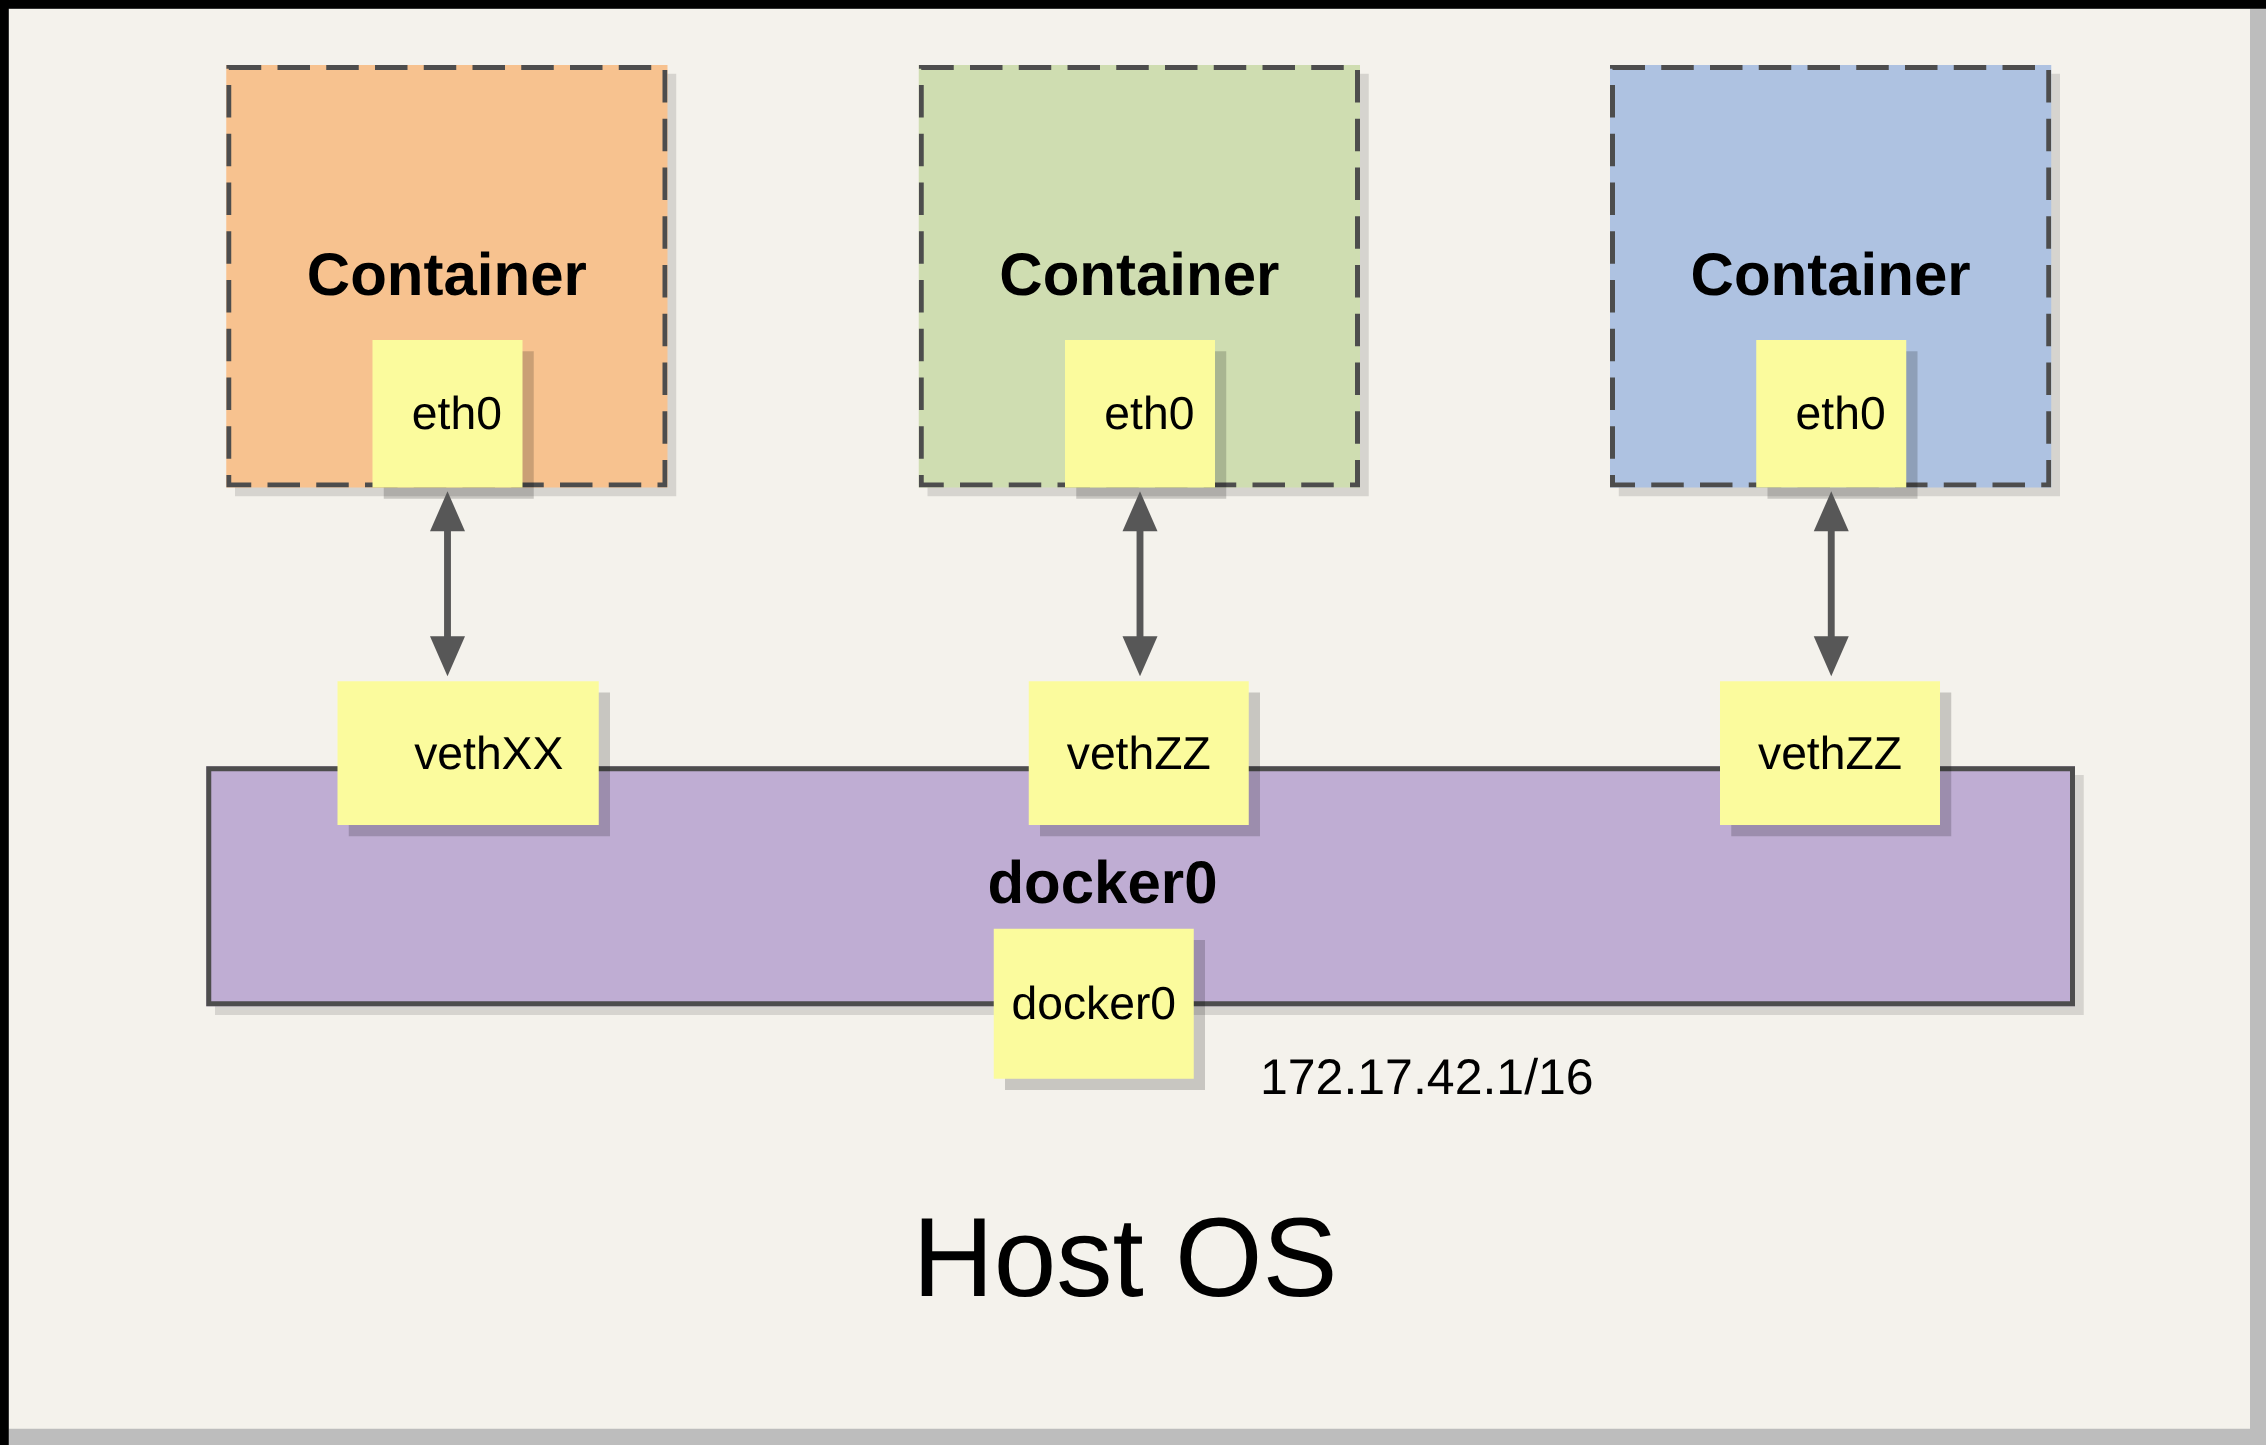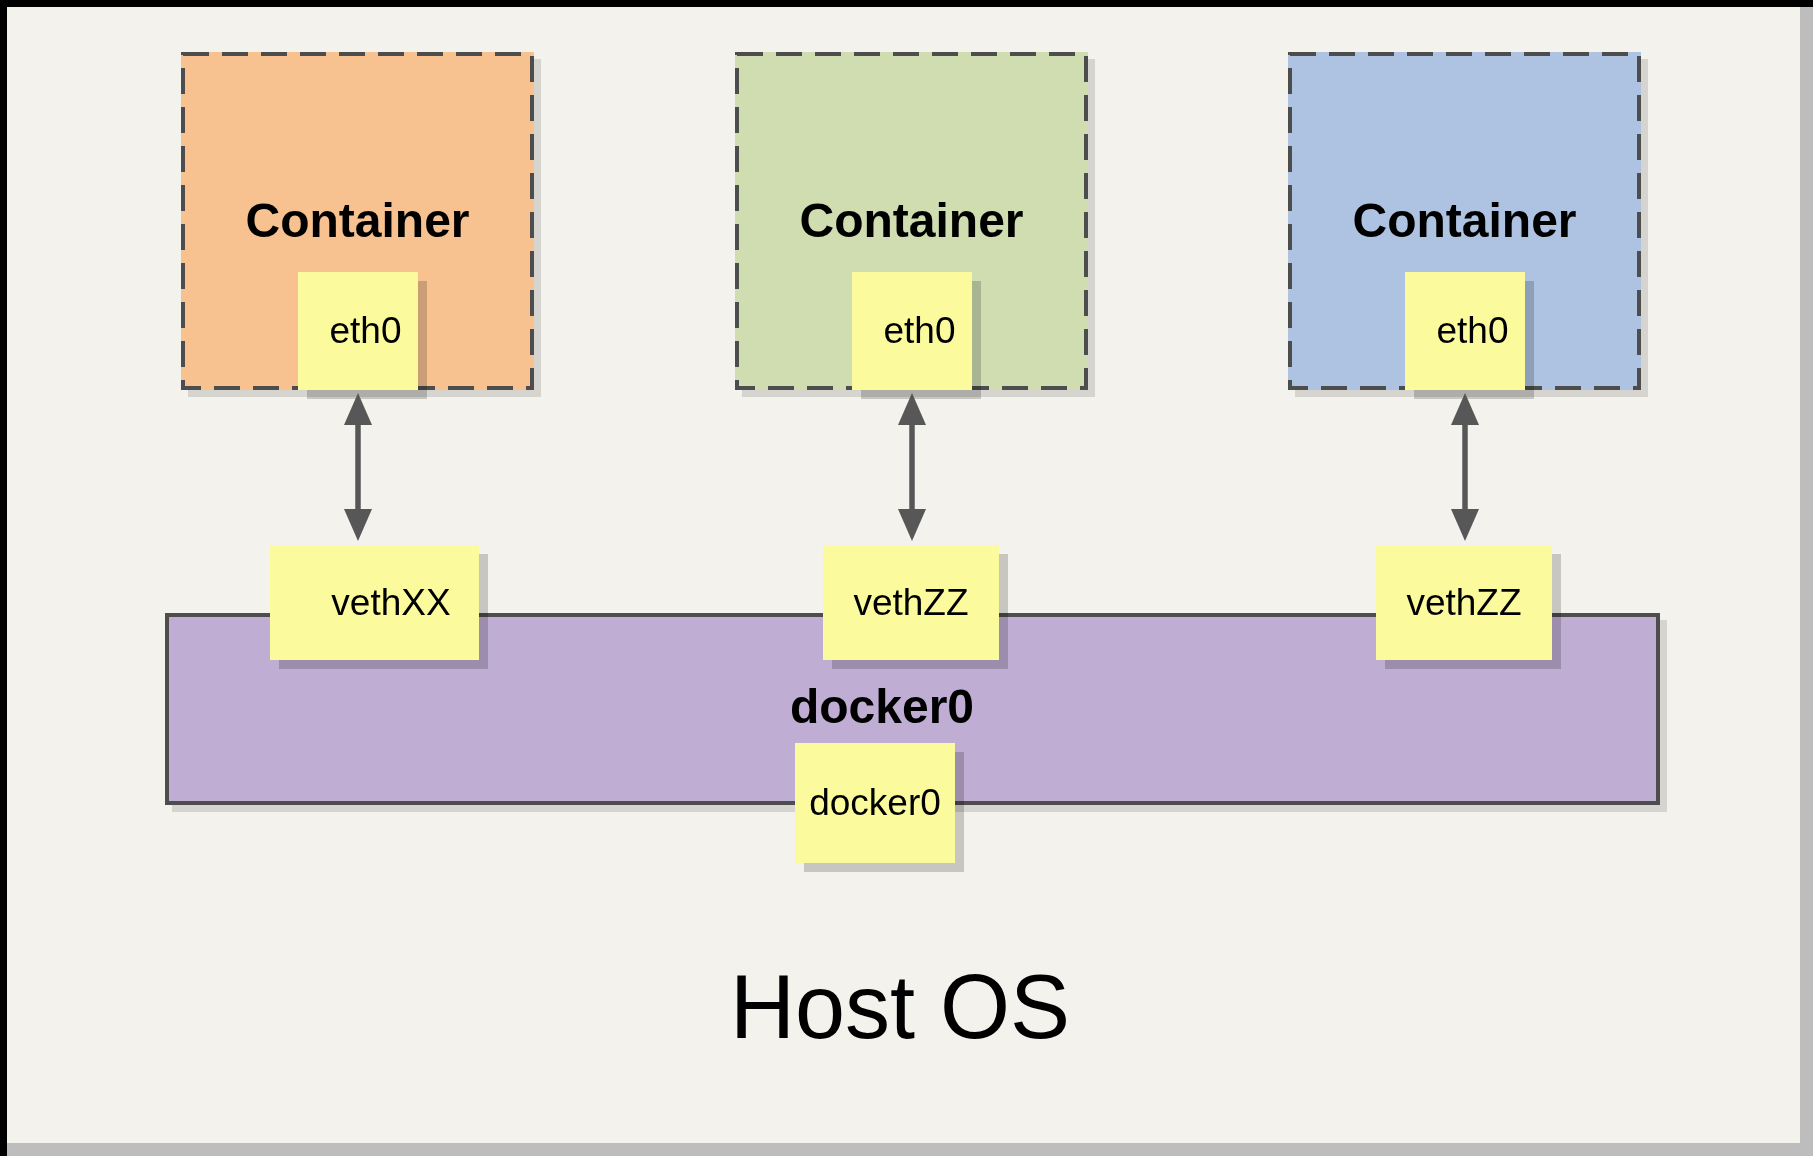--- a/index.html
+++ b/index.html
@@ -86,18 +86,19 @@
 
   <div class="bridge" style="background-color: rgb(191, 173, 211);">
     <div class="bridge-label">docker0</div>
   </div>
 
   <div class="iface-box veth-box" style="left: 270px; background-color: rgb(251, 251, 157); padding-left: 33px;">vethXX</div>
   <div class="iface-box veth-box" style="left: 823px; background-color: rgb(251, 251, 157);">vethZZ</div>
   <div class="iface-box veth-box" style="left: 1376px; background-color: rgb(251, 251, 157);">vethZZ</div>
 
   <div class="iface-box docker-if-box" style="background-color: rgb(251, 251, 157);">docker0</div>
+  <div class="ip-label">172.17.42.1/16</div>
 
   <div class="host-label">Host OS</div>
 
   <div class="frame-bar frame-top"></div>
   <div class="frame-bar frame-left"></div>
 </div>
 
 </body></html>

